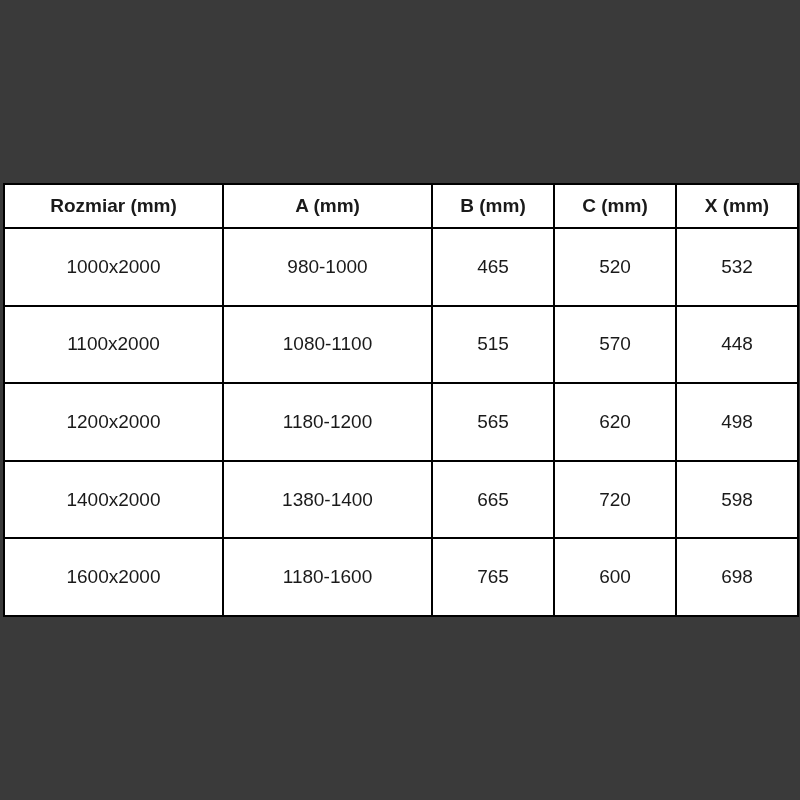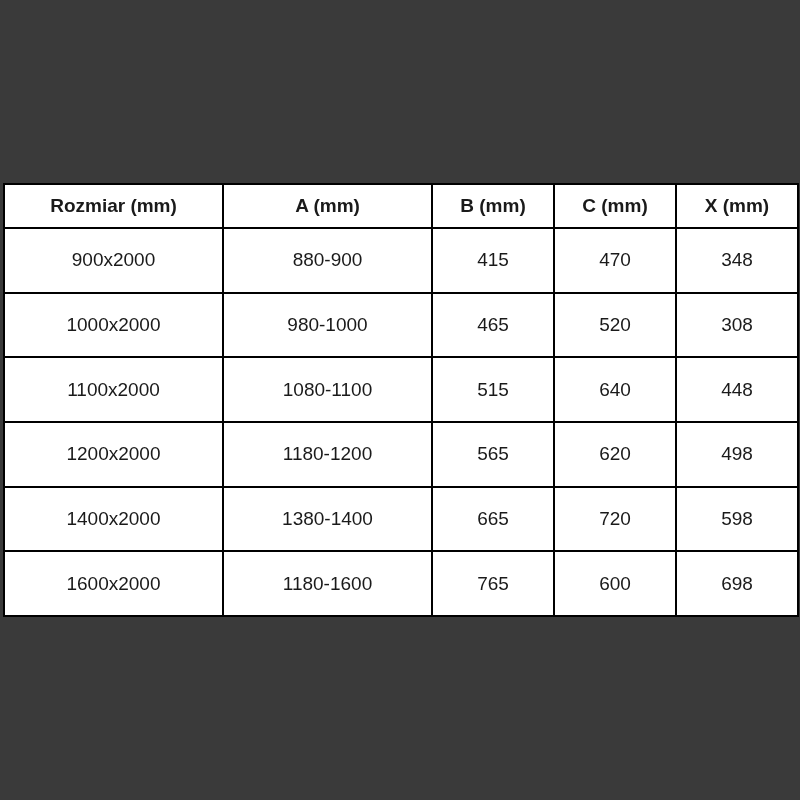--- a/index.html
+++ b/index.html
@@ -57,38 +57,31 @@
       <tr>
         <th>Rozmiar (mm)</th>
         <th>A (mm)</th>
         <th>B (mm)</th>
         <th>C (mm)</th>
         <th>X (mm)</th>
       </tr>
     </thead>
     <tbody>
       <tr>
-        <td>900x2000</td>
-        <td>880-900</td>
-        <td>415</td>
-        <td>470</td>
-        <td>348</td>
-      </tr>
-      <tr>
         <td>1000x2000</td>
         <td>980-1000</td>
         <td>465</td>
         <td>520</td>
-        <td>308</td>
+        <td>532</td>
       </tr>
       <tr>
         <td>1100x2000</td>
         <td>1080-1100</td>
         <td>515</td>
-        <td>640</td>
+        <td>570</td>
         <td>448</td>
       </tr>
       <tr>
         <td>1200x2000</td>
         <td>1180-1200</td>
         <td>565</td>
         <td>620</td>
         <td>498</td>
       </tr>
       <tr>

